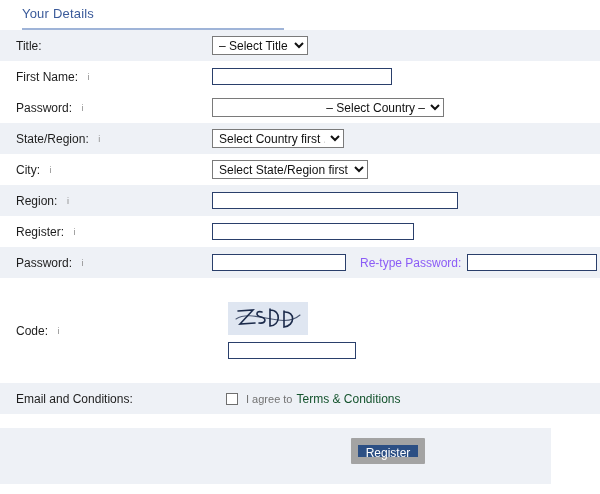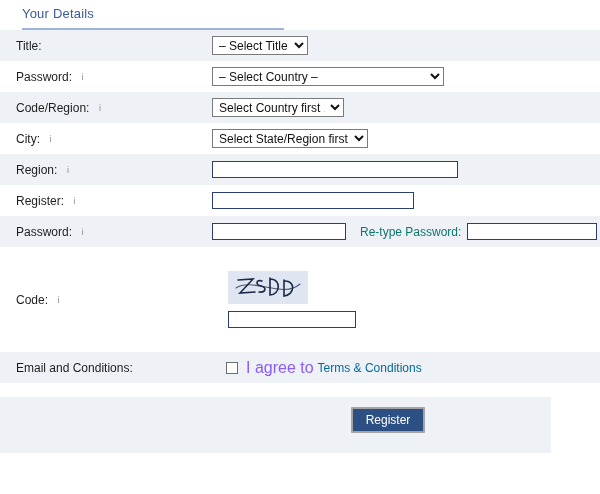--- a/index.html
+++ b/index.html
@@ -99,34 +99,34 @@
     height: 19px;
     border: 1px solid #7a7a7a;
     background: #ffffff;
     box-sizing: border-box;
     color: #111;
     padding: 0 2px;
   }
   .w-title   { width: 96px; }
   .w-first   { width: 180px; }
   .w-last    { width: 198px; }
-  .w-country { width: 232px; }
+  .w-country { width: 232px; text-align: right; }
   .w-state   { width: 132px; }
   .w-city    { width: 156px; }
   .w-email   { width: 246px; }
   .w-nick    { width: 202px; }
   .w-pass    { width: 134px; }
   .w-repass  { width: 130px; }
   .w-code    { width: 128px; }
 
   .retype-label {
     margin-left: 14px;
     margin-right: 6px;
     font-size: 12px;
-    color: #0f766e;
+    color: #8b5cf6;
   }
   
   .captcha-row td { padding: 16px; }
   .captcha-wrap {
     padding: 7px 0 7px 0;
   }
   .captcha-img {
     width: 80px;
     height: 33px;
     background: #dfe6f1;
@@ -140,37 +140,37 @@
   .terms-row .row { height: 31px; }
   .chk {
     width: 12px;
     height: 12px;
     border: 1px solid #6f6f6f;
     background: #fff;
     display: inline-block;
     margin-right: 8px;
     box-sizing: border-box;
   }
-  .terms-text { font-size: 16px; color: #8b5cf6; }
-  .terms-link { color: #0369a1; text-decoration: none; }
+  .terms-text { font-size: 11px; color: #737373; }
+  .terms-link { color: #14532d; text-decoration: none; }
 
   
   .footer {
     background: #eef1f6;
     height: 56px;
     position: relative;
   }
   .register-btn {
     position: absolute;
     left: 351px;
     top: 10px;
     width: 74px;
     height: 26px;
     background: #2c4f84;
-    border: 2px solid #a3a3a3;
+    border: 7px solid #a3a3a3;
     color: #ffffff;
     font-family: "Liberation Sans", sans-serif;
     font-size: 12px;
     cursor: pointer;
     border-radius: 1px;
   }
   .spacer-white { height: 14px; background: #ffffff; }
 </style>
 </head>
 <body>
@@ -192,20 +192,33 @@
       </td>
       <td class="field-cell">
         <div class="row">
           <select class="w-title">
             <option>– Select Title –</option>
           </select>
         </div>
       </td>
     </tr>
 
+    <tr class="plain">
+      <td class="label-cell">
+        <div class="row">
+          <span>First Name:</span>
+          <span class="help-icon">i</span>
+        </div>
+      </td>
+      <td class="field-cell">
+        <div class="row">
+          <input type="text" class="w-first" value="" style="">
+        </div>
+      </td>
+    </tr>
 
 
     <tr class="plain">
       <td class="label-cell">
         <div class="row">
           <span>Password:</span>
           <span class="help-icon">i</span>
         </div>
       </td>
       <td class="field-cell">
@@ -213,21 +226,21 @@
           <select class="w-country">
             <option>– Select Country –</option>
           </select>
         </div>
       </td>
     </tr>
 
     <tr class="alt">
       <td class="label-cell">
         <div class="row">
-          <span>Code/Region:</span>
+          <span>State/Region:</span>
           <span class="help-icon">i</span>
         </div>
       </td>
       <td class="field-cell">
         <div class="row">
           <select class="w-state">
             <option>Select Country first ...</option>
           </select>
         </div>
       </td>

